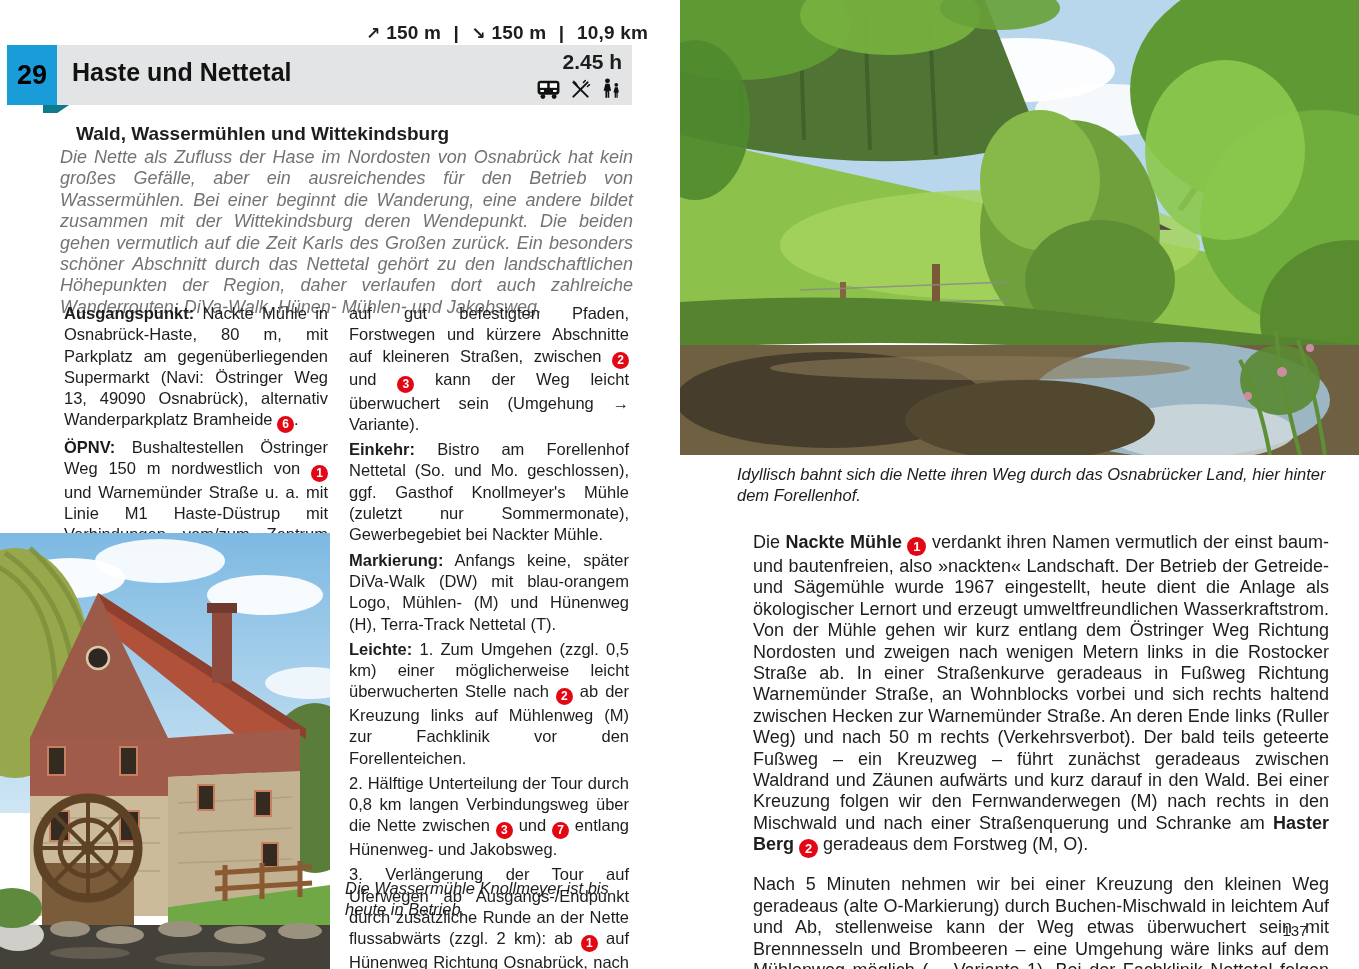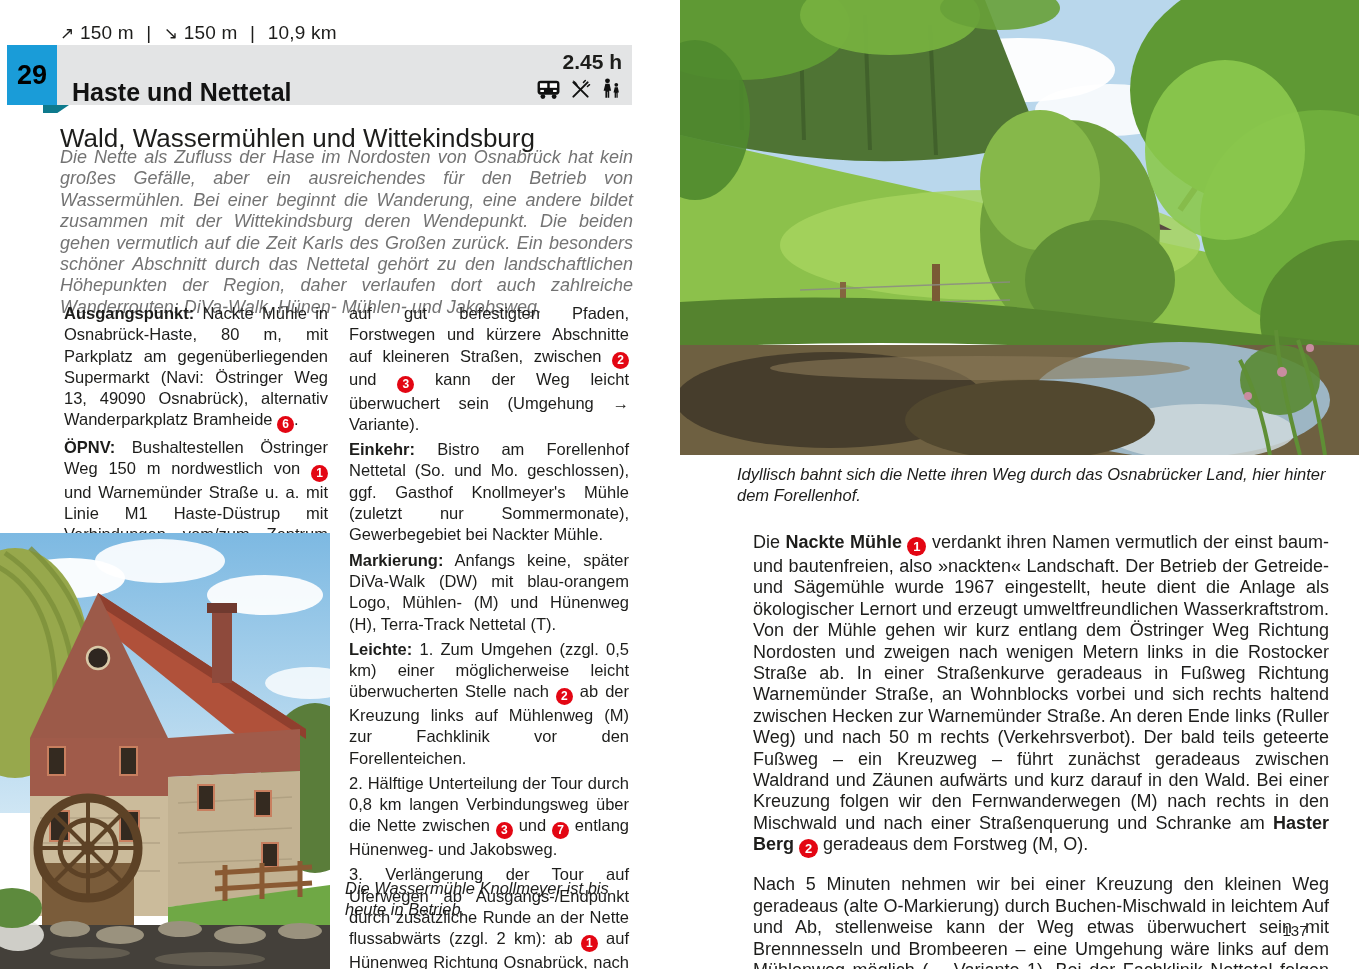--- a/index.html
+++ b/index.html
@@ -2,38 +2,38 @@
 <html><head>
 <meta charset="utf-8">
 <style>
   html,body{margin:0;padding:0;background:#ffffff;}
   .page{
     position:relative;width:1359px;height:969px;overflow:hidden;background:#fff;
     font-family:"Liberation Sans","DejaVu Sans",sans-serif;color:#1d1d1b;
   }
   
   .stats-line{
-    position:absolute;left:60px;top:22px;width:572px;text-align:left;
-    font-size:19px;font-weight:400;letter-spacing:.2px;white-space:nowrap;
+    position:absolute;left:76px;top:22px;width:572px;text-align:right;
+    font-size:19px;font-weight:700;letter-spacing:.2px;white-space:nowrap;
   }
   .stats-line .sep{margin:0 7px;}
   .stats-line .arr{font-size:17px;}
   .header-bar{position:absolute;left:57px;top:45px;width:575px;height:60px;background:#e3e4e5;}
   .tour-badge{
     position:absolute;left:7px;top:45px;width:50px;height:60px;background:#1a9cd8;
     color:#000000;font-weight:bold;font-size:27px;display:flex;align-items:center;justify-content:center;
   }
   .badge-fold{position:absolute;left:43px;top:105px;width:26px;height:8px;background:#0e7a8d;
     clip-path:polygon(0 0,100% 0,55% 100%,0 100%);}
-  .tour-title{position:absolute;left:72px;top:58px;font-size:25px;font-weight:bold;color:#121212;margin-top:20px;}
+  .tour-title{position:absolute;left:72px;top:58px;font-size:25px;font-weight:bold;color:#121212;}
   .duration{position:absolute;left:332px;top:50px;width:290px;text-align:right;font-size:21px;font-weight:bold;}
   .transport-icons{position:absolute;left:392px;top:78px;width:230px;display:flex;justify-content:flex-end;gap:9px;align-items:center;}
   .transport-icons svg{display:block;}
   
-  .section-heading{position:absolute;left:60px;top:123px;width:572px;font-size:26px;font-weight:normal;}
+  .section-heading{position:absolute;left:76px;top:123px;width:572px;font-size:19px;font-weight:bold;}
   .intro{
     position:absolute;left:60px;top:147px;width:573px;font-size:18px;line-height:21.4px;
     font-style:italic;text-align:justify;color:#737373;
   }
   
   .info-col{position:absolute;top:299px;font-size:16.5px;line-height:21.3px;text-align:justify;}
   .info-col p{margin:4px;}
   #col1{left:60px;width:272px;}
   #col2{left:345px;width:288px;}
   .mill-caption{

